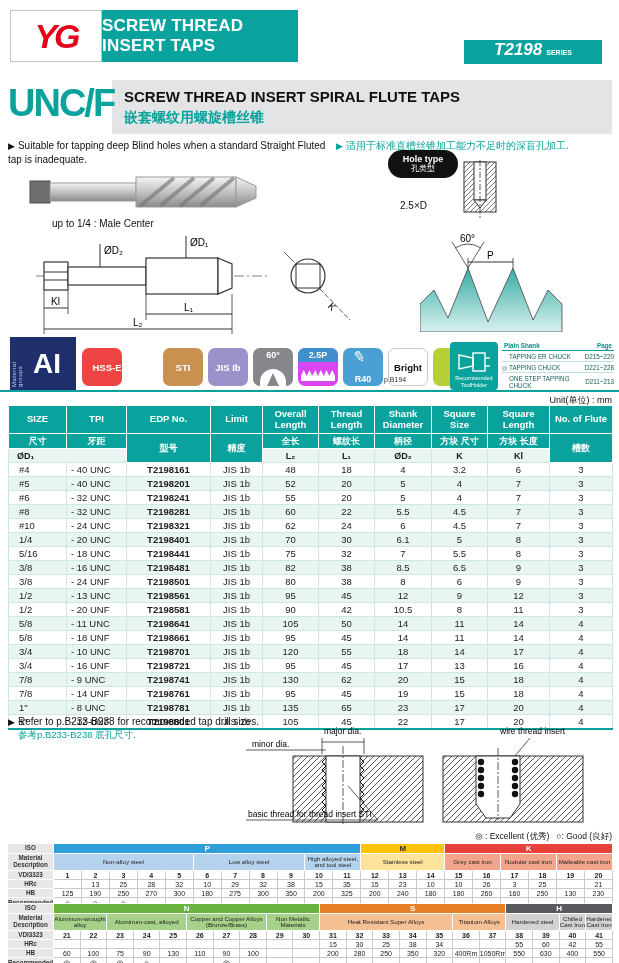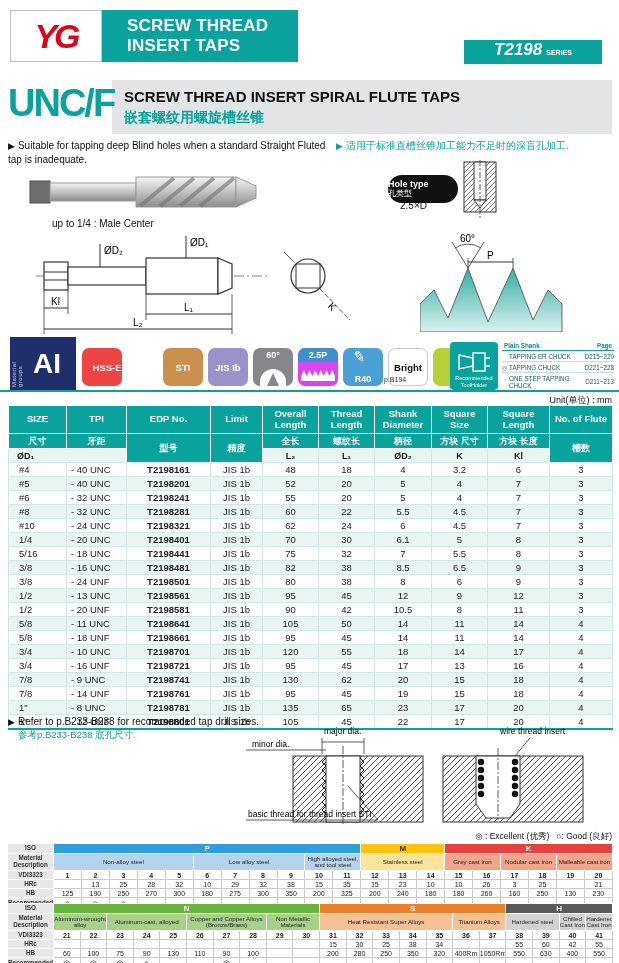--- a/index.html
+++ b/index.html
@@ -3,37 +3,37 @@
 <meta charset="utf-8">
 <style>
 *{margin:0;padding:0;box-sizing:border-box}
 body{font-family:"Liberation Sans",sans-serif;background:#fff;color:#222}
 .page{position:relative;width:619px;height:963px;background:#fff;overflow:hidden}
 .abs{position:absolute}
 
 
 .logo-box{left:10px;top:10px;width:92px;height:52px;background:#fff;border:1px solid #c4c4c4;display:flex;align-items:center;justify-content:center}
 .logo-text{font-size:34px;font-weight:bold;font-style:italic;color:#e50019;letter-spacing:-3px}
-.title-box{left:102px;top:10px;width:196px;height:52px;background:#0aa29c;color:#fff;display:flex;align-items:center;padding-left:25px;font-weight:bold;font-size:17px;line-height:1.15;white-space:pre-line;letter-spacing:.2px}
+.title-box{left:102px;top:10px;width:196px;height:52px;background:#0aa29c;color:#fff;display:flex;align-items:center;padding-left:0;font-weight:bold;font-size:17px;line-height:1.15;white-space:pre-line;letter-spacing:.2px}
 .series-badge{left:464px;top:40px;width:138px;height:24px;background:#0aa29c;color:#fff;display:flex;align-items:baseline;justify-content:center;gap:4px}
 .series-main{font-size:17px;font-weight:bold;font-style:italic}
 .series-suffix{font-size:7px;font-weight:bold}
 
 
 .band{left:112px;top:80px;width:500px;height:54px;background:#e3e4e6}
 .prod-code{left:8px;top:82px;font-size:38px;font-weight:bold;color:#0aa29c;letter-spacing:-2px}
 .prod-en{left:124px;top:88px;font-size:15px;font-weight:bold;color:#111}
 .prod-zh{left:124px;top:109px;font-size:14px;font-weight:bold;color:#0aa29c}
 
 
 .note-en{left:8px;top:139px;width:320px;font-size:10px;line-height:1.3;color:#111}
 .note-zh{left:336px;top:139px;width:276px;font-size:10px;line-height:1.3;color:#0aa29c}
 .bullet{color:inherit;margin-right:3px;font-size:9px}
 .tap-caption{left:52px;top:218px;font-size:10px;color:#111}
-.holetype-badge{left:388px;top:175px;width:70px;height:28px;background:#111;border-radius:14px;color:#fff;display:flex;flex-direction:column;justify-content:center;line-height:1.05}
+.holetype-badge{left:388px;top:150px;width:70px;height:28px;background:#111;border-radius:14px;color:#fff;display:flex;flex-direction:column;align-items:center;justify-content:center;line-height:1.05}
 .holetype-en{font-size:9px;font-weight:bold}
 .holetype-zh{font-size:8px}
 .hole-depth{left:400px;top:200px;font-size:10px;color:#111}
 
 
 .mat-group-box{left:10px;top:337px;width:66px;height:53px;background:#1f2f6b;display:flex;align-items:center;justify-content:center}
 .mat-group-vert{position:absolute;left:1px;top:3px;height:47px;writing-mode:vertical-rl;transform:rotate(180deg);font-size:6px;color:#c6cde8;letter-spacing:.5px}
 .mat-group-label{color:#fff;font-size:28px;font-weight:bold;margin-left:8px}
 .badge-row{left:82px;top:348px;display:flex;gap:5px;align-items:center}
 .badge{width:40px;height:38px;border-radius:7px;display:flex;align-items:center;justify-content:center;font-weight:bold;font-size:9.5px;position:relative;overflow:hidden;flex:none}

